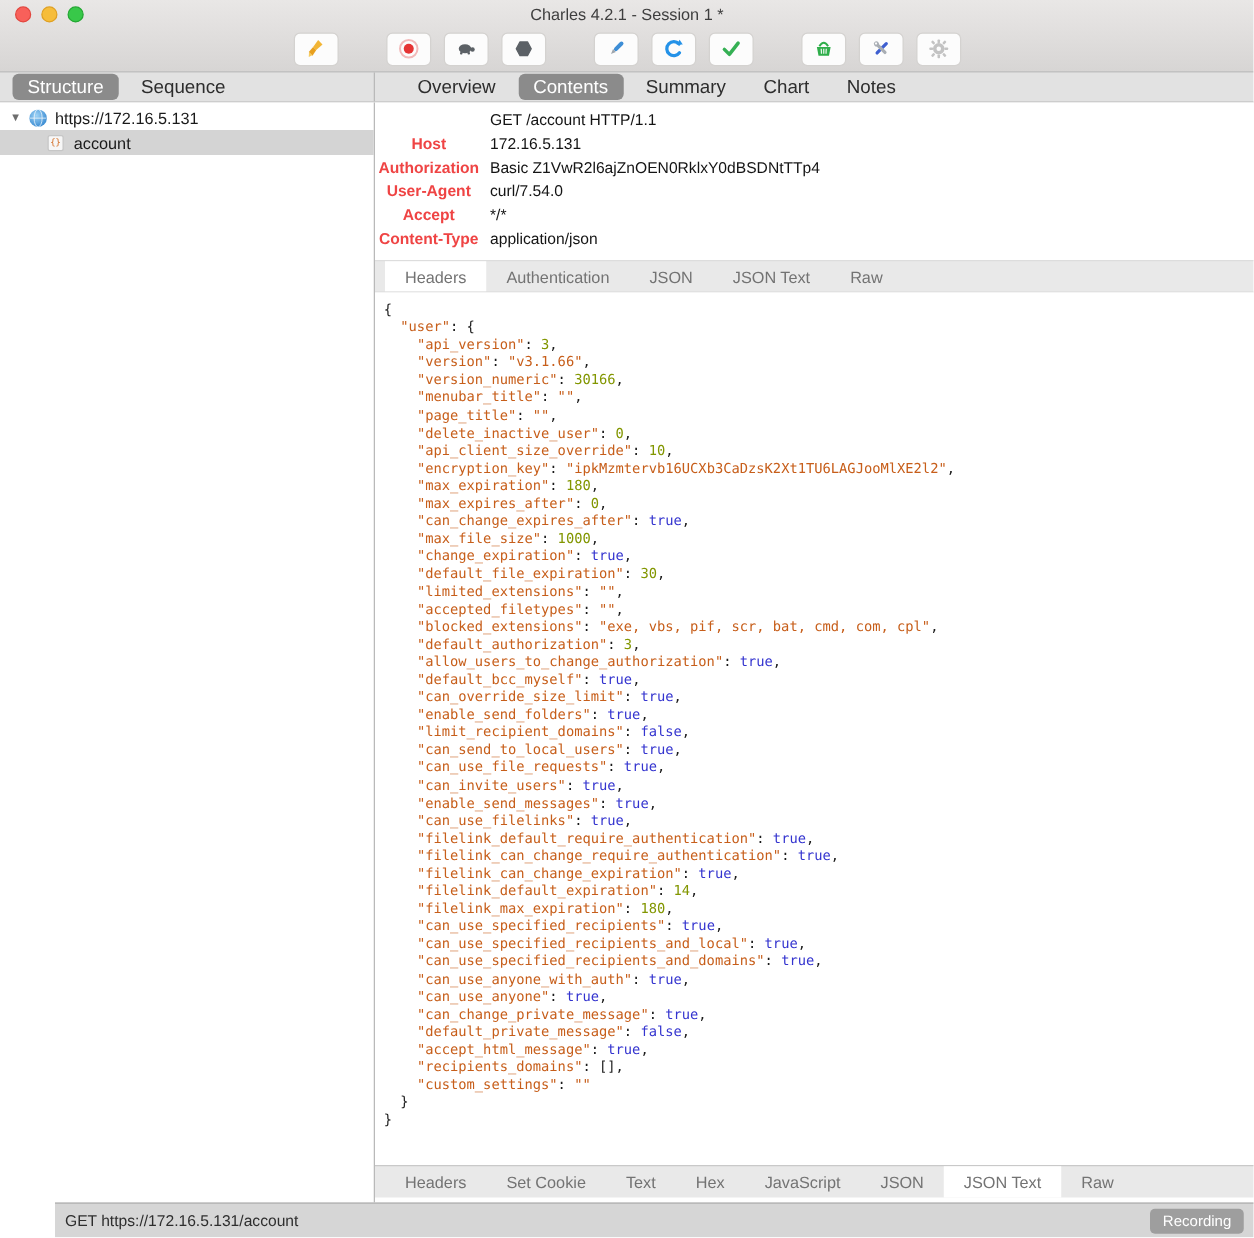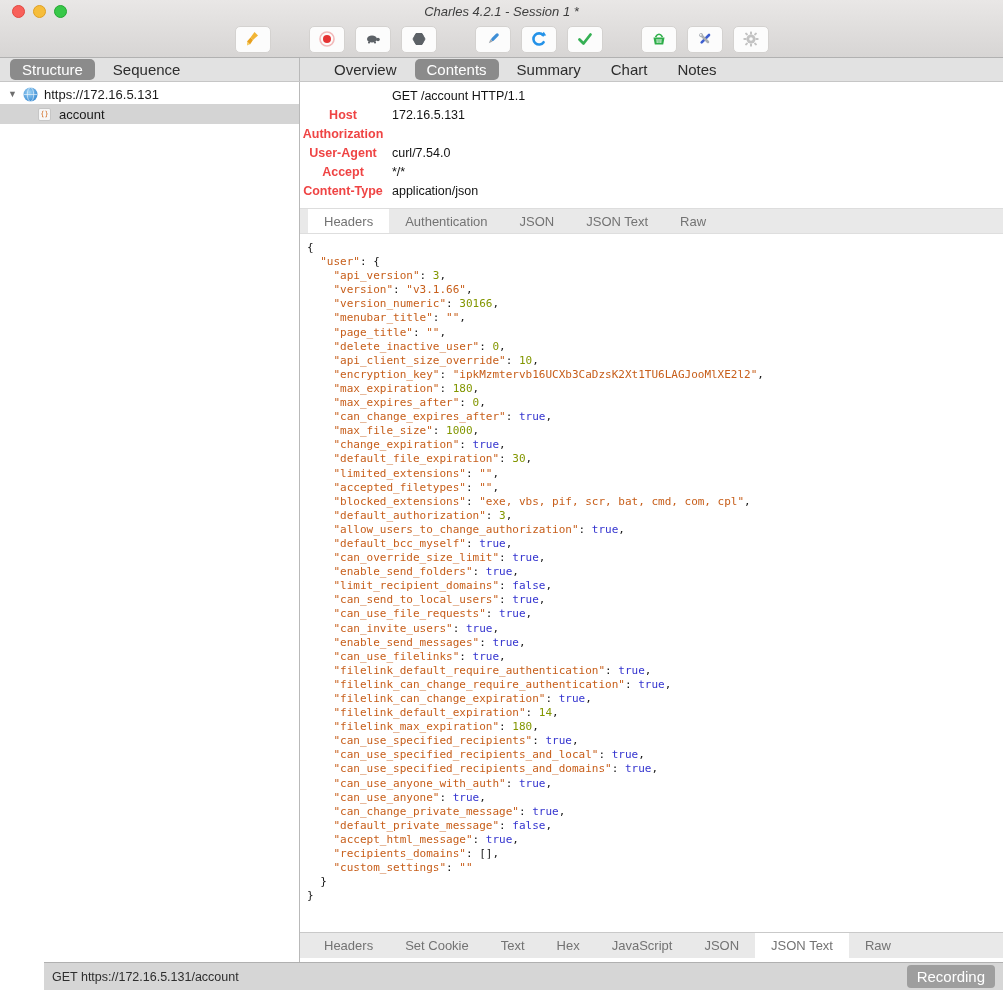--- a/index.html
+++ b/index.html
@@ -6,21 +6,21 @@
   body { font-family:"Liberation Sans", sans-serif; background:#ffffff; }
   .window { width:1003px; height:990px; display:flex; flex-direction:column; overflow:hidden; background:#fff; }
 
   
   .titlebar { height:58px; background:linear-gradient(180deg,#e9e7e6 0%,#d7d5d4 100%); border-bottom:1px solid #b1b1b1; position:relative; flex:none; }
   .traffic { position:absolute; top:5px; left:12px; display:flex; gap:8px; }
   .light { width:13px; height:13px; border-radius:50%; }
   .light.red { background:#f8605a; border:1px solid #e2473f; }
   .light.yellow { background:#f6bd3b; border:1px solid #dfa023; }
   .light.green { background:#38c849; border:1px solid #23a732; }
-  .win-title { text-align:center; font-size:13px; color:#3e3e3e; padding-top:4px; height:22px;font-style:italic; }
+  .win-title { text-align:center; font-size:13px; color:#3e3e3e; padding-top:4px; height:22px; }
   .toolbar { display:flex; justify-content:center; align-items:center; gap:10px; height:34px; }
   .tb-group { display:flex; gap:10px; }
   .tb-gap { width:18px; }
   .tb-btn { width:36px; height:27px; background:#fcfcfc; border:1px solid #d4d2d0; border-radius:5px; display:flex; align-items:center; justify-content:center; }
   .tb-btn svg { display:block; }
 
   
   .strip-row { height:24px; display:flex; flex:none; background:#e2e2e2; border-bottom:1px solid #c6c6c6; }
   .strip-left { width:300px; flex:none; border-right:1px solid #b9b9b9; display:flex; align-items:center; gap:6px; padding-left:10px; }
   .strip-right { flex:1; display:flex; align-items:center; gap:6px; padding-left:22px; }
@@ -56,21 +56,21 @@
   
   .json-view { flex:1; overflow:hidden; background:#fff; padding:7px 0 0 7px; font-family:"DejaVu Sans Mono", monospace; font-size:11px; line-height:14.1px; white-space:pre; }
   .jp { color:#1a1a1a; }
   .jk, .js { color:#c75e1a; }
   .jn { color:#829600; }
   .jb { color:#3434cf; }
 
   
   .statusbar { height:28px; flex:none; background:#d6d6d6; border-top:1px solid #b0b0b0; display:flex; align-items:center; justify-content:space-between; padding:0 8px;margin-left:44px; }
   .status-text { font-size:12.5px; color:#2e2e2e; }
-  .rec-badge { background:#9e9e9e; color:#fff; font-size:15px; padding:3px 10px; border-radius:4px; }
+  .rec-badge { background:#9e9e9e; color:#fff; font-size:12px; padding:3px 10px; border-radius:4px; }
 </style>
 </head>
 <body>
 
 <div class="window">
 
   <div class="titlebar">
     <div class="traffic">
       <span class="light red"></span>
       <span class="light yellow"></span>
@@ -237,20 +237,21 @@
           <div class="req-row">
             <span class="req-label"></span>
             <span class="req-value">GET /account HTTP/1.1</span>
           </div>
           <div class="req-row">
             <span class="req-label">Host</span>
             <span class="req-value">172.16.5.131</span>
           </div>
           <div class="req-row">
             <span class="req-label">Authorization</span>
+            <span class="req-value">Basic Z1VwR2l6ajZnOEN0RklxY0dBSDNtTTp4</span>
           </div>
           <div class="req-row">
             <span class="req-label">User-Agent</span>
             <span class="req-value">curl/7.54.0</span>
           </div>
           <div class="req-row">
             <span class="req-label">Accept</span>
             <span class="req-value">*/*</span>
           </div>
           <div class="req-row">

